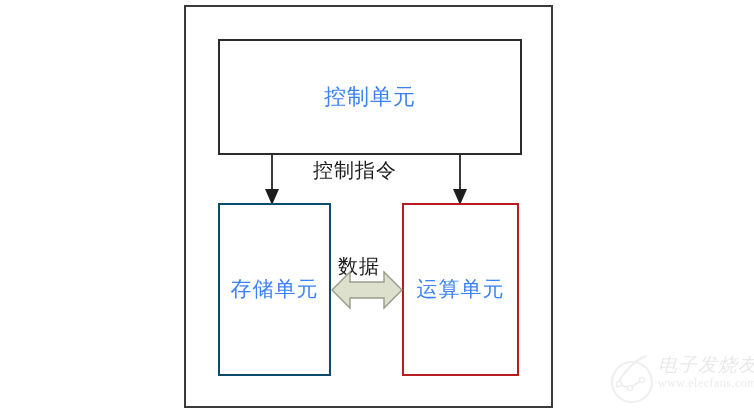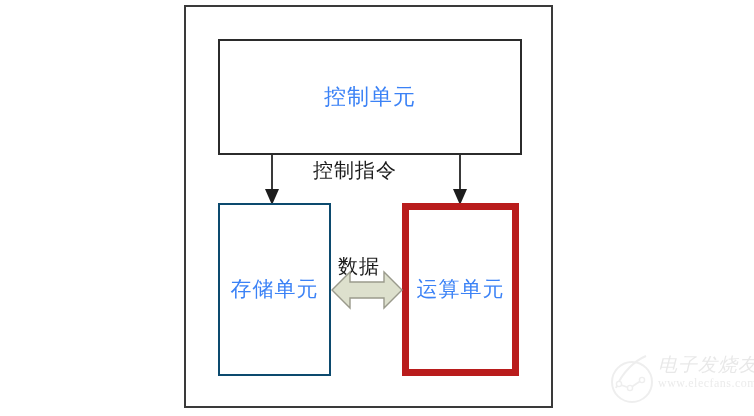--- a/index.html
+++ b/index.html
@@ -56,21 +56,21 @@
     top: 203px;
     width: 113px;
     height: 173px;
     border: 2px solid #0c4a6e;
   }
   .unit-box.compute {
     left: 402px;
     top: 203px;
     width: 117px;
     height: 173px;
-    border: 7px solid #b91c1c;
+    border: 2px solid #b91c1c;
   }
 
   .unit-label {
     font-size: 21px;
     color: #3b82f6;
     letter-spacing: 1px;
     line-height: 1;
     white-space: nowrap;
     font-family: "Liberation Serif", "DejaVu Serif", serif;
   }

